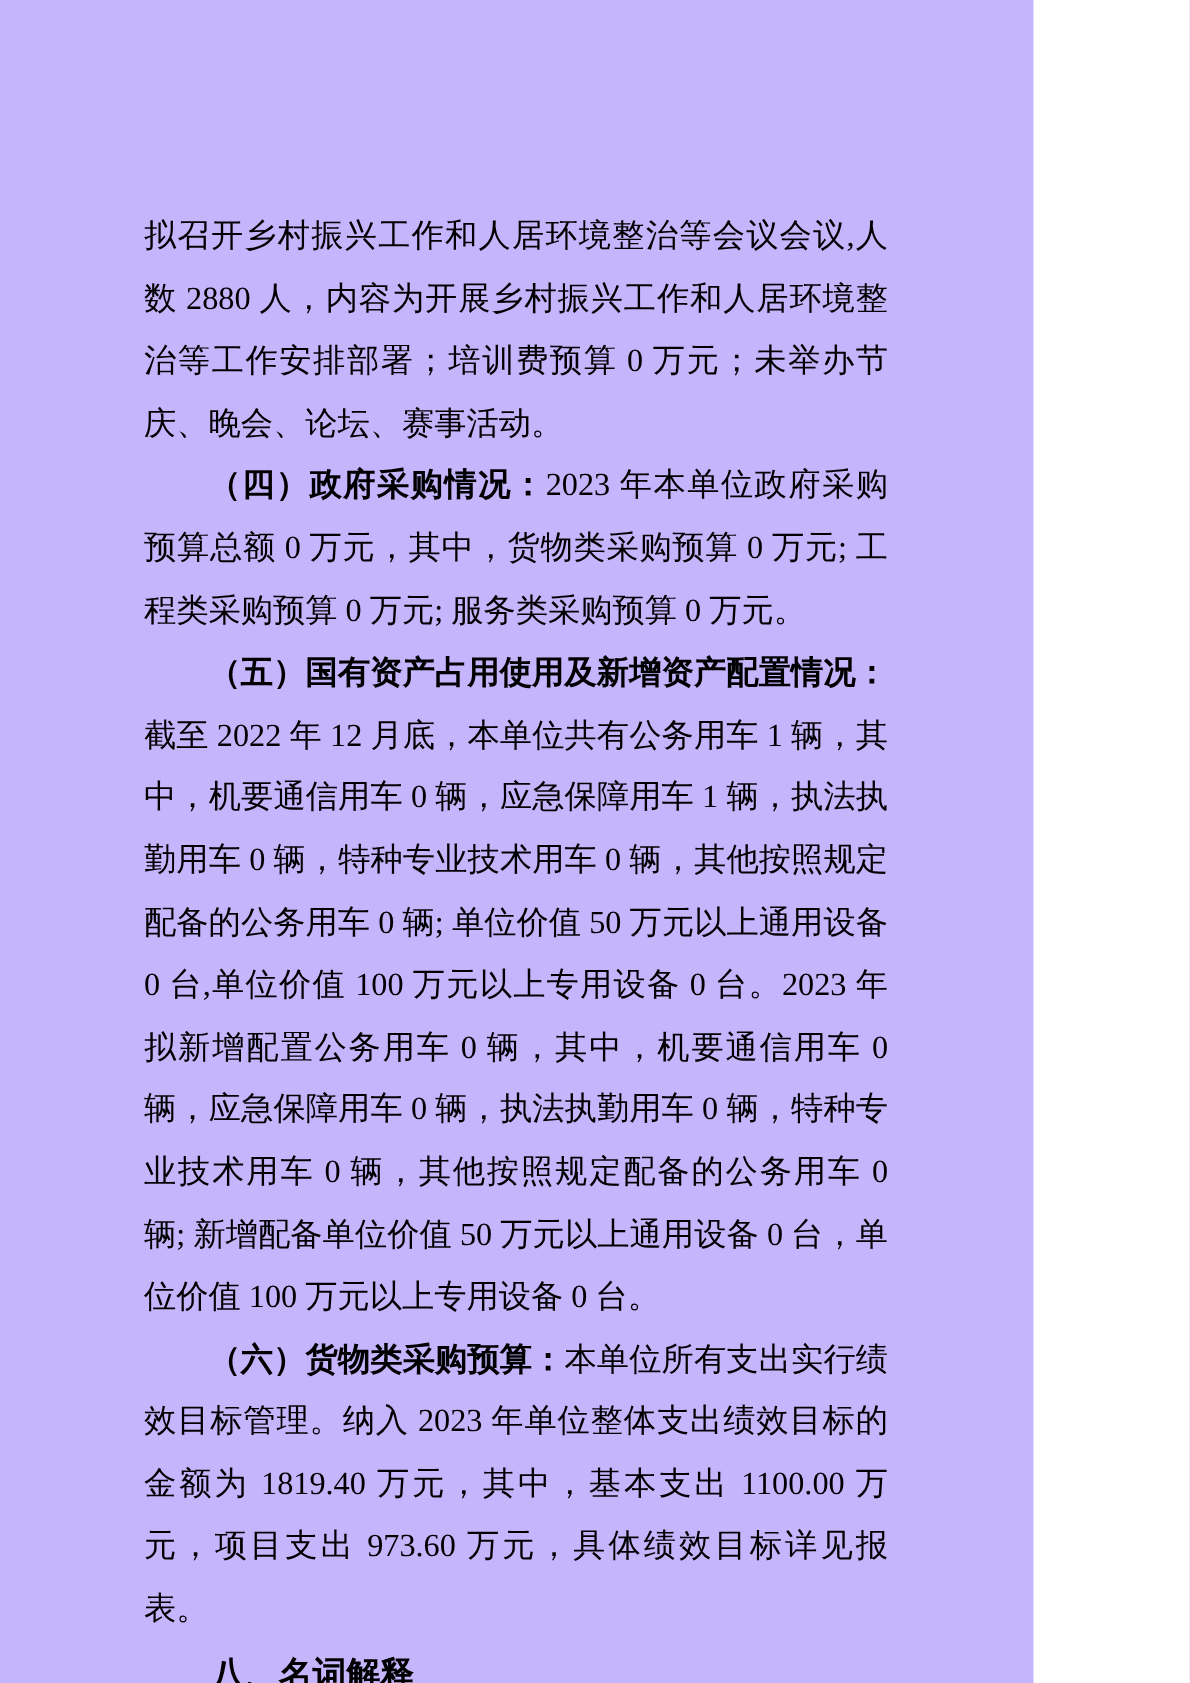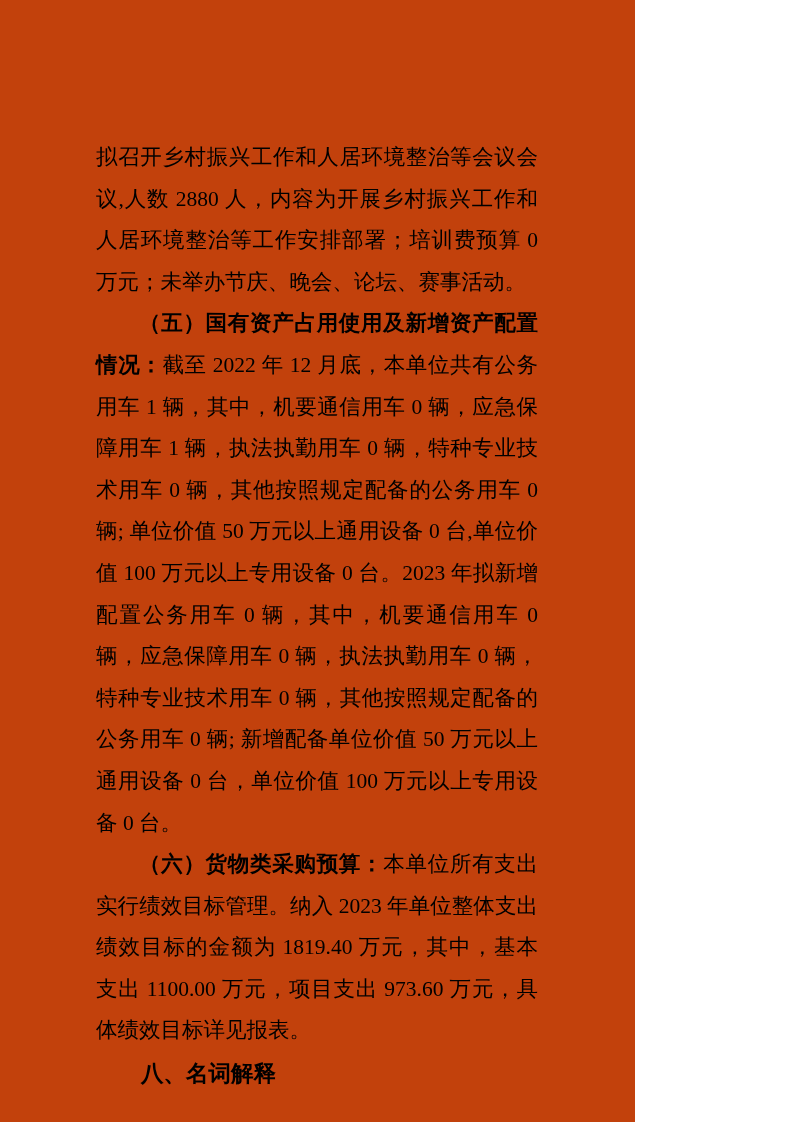--- a/index.html
+++ b/index.html
@@ -2,23 +2,23 @@
 <html><head>
 <meta charset="utf-8">
 <style>
   html, body {
     margin: 0;
     padding: 0;
     background: #ffffff;
   }
   .page {
     position: relative;
-    width: 635px;
+    width: 689px;
     height: 1122px;
-    background: #c2410c;
+    background: #c4b5fd;
     box-sizing: border-box;
     padding: 137px 97px 12px 96px;
     overflow: hidden;
     font-family: "Liberation Serif", "DejaVu Serif", serif;
     color: #000000;
   }
   .body-text {
     font-size: 21.5px;
     line-height: 41.6px;
     text-align: justify;
@@ -44,20 +44,21 @@
   }
 </style>
 </head>
 <body>
 
 <div class="page">
   <div class="body-text">
 
     <p class="para no-indent"><span>拟召开乡村振兴工作和人居环境整治等会议会议,人数 2880 人，内容为开展乡村振兴工作和人居环境整治等工作安排部署；培训费预算 0 万元；未举办节庆、晚会、论坛、赛事活动。</span></p>
 
+    <p class="para"><span class="label">（四）政府采购情况：</span><span>2023 年本单位政府采购预算总额 0 万元，其中，货物类采购预算 0 万元; 工程类采购预算 0 万元; 服务类采购预算 0 万元。</span></p>
 
     <p class="para"><span class="label">（五）国有资产占用使用及新增资产配置情况：</span><span>截至 2022 年 12 月底，本单位共有公务用车 1 辆，其中，机要通信用车 0 辆，应急保障用车 1 辆，执法执勤用车 0 辆，特种专业技术用车 0 辆，其他按照规定配备的公务用车 0 辆; 单位价值 50 万元以上通用设备 0 台,单位价值 100 万元以上专用设备 0 台。2023 年拟新增配置公务用车 0 辆，其中，机要通信用车 0 辆，应急保障用车 0 辆，执法执勤用车 0 辆，特种专业技术用车 0 辆，其他按照规定配备的公务用车 0 辆; 新增配备单位价值 50 万元以上通用设备 0 台，单位价值 100 万元以上专用设备 0 台。</span></p>
 
     <p class="para"><span class="label">（六）货物类采购预算：</span><span>本单位所有支出实行绩效目标管理。纳入 2023 年单位整体支出绩效目标的金额为 1819.40 万元，其中，基本支出 1100.00 万元，项目支出 973.60 万元，具体绩效目标详见报表。</span></p>
 
     <h2 class="section-heading">八、名词解释</h2>
 
   </div>
 </div>
 

